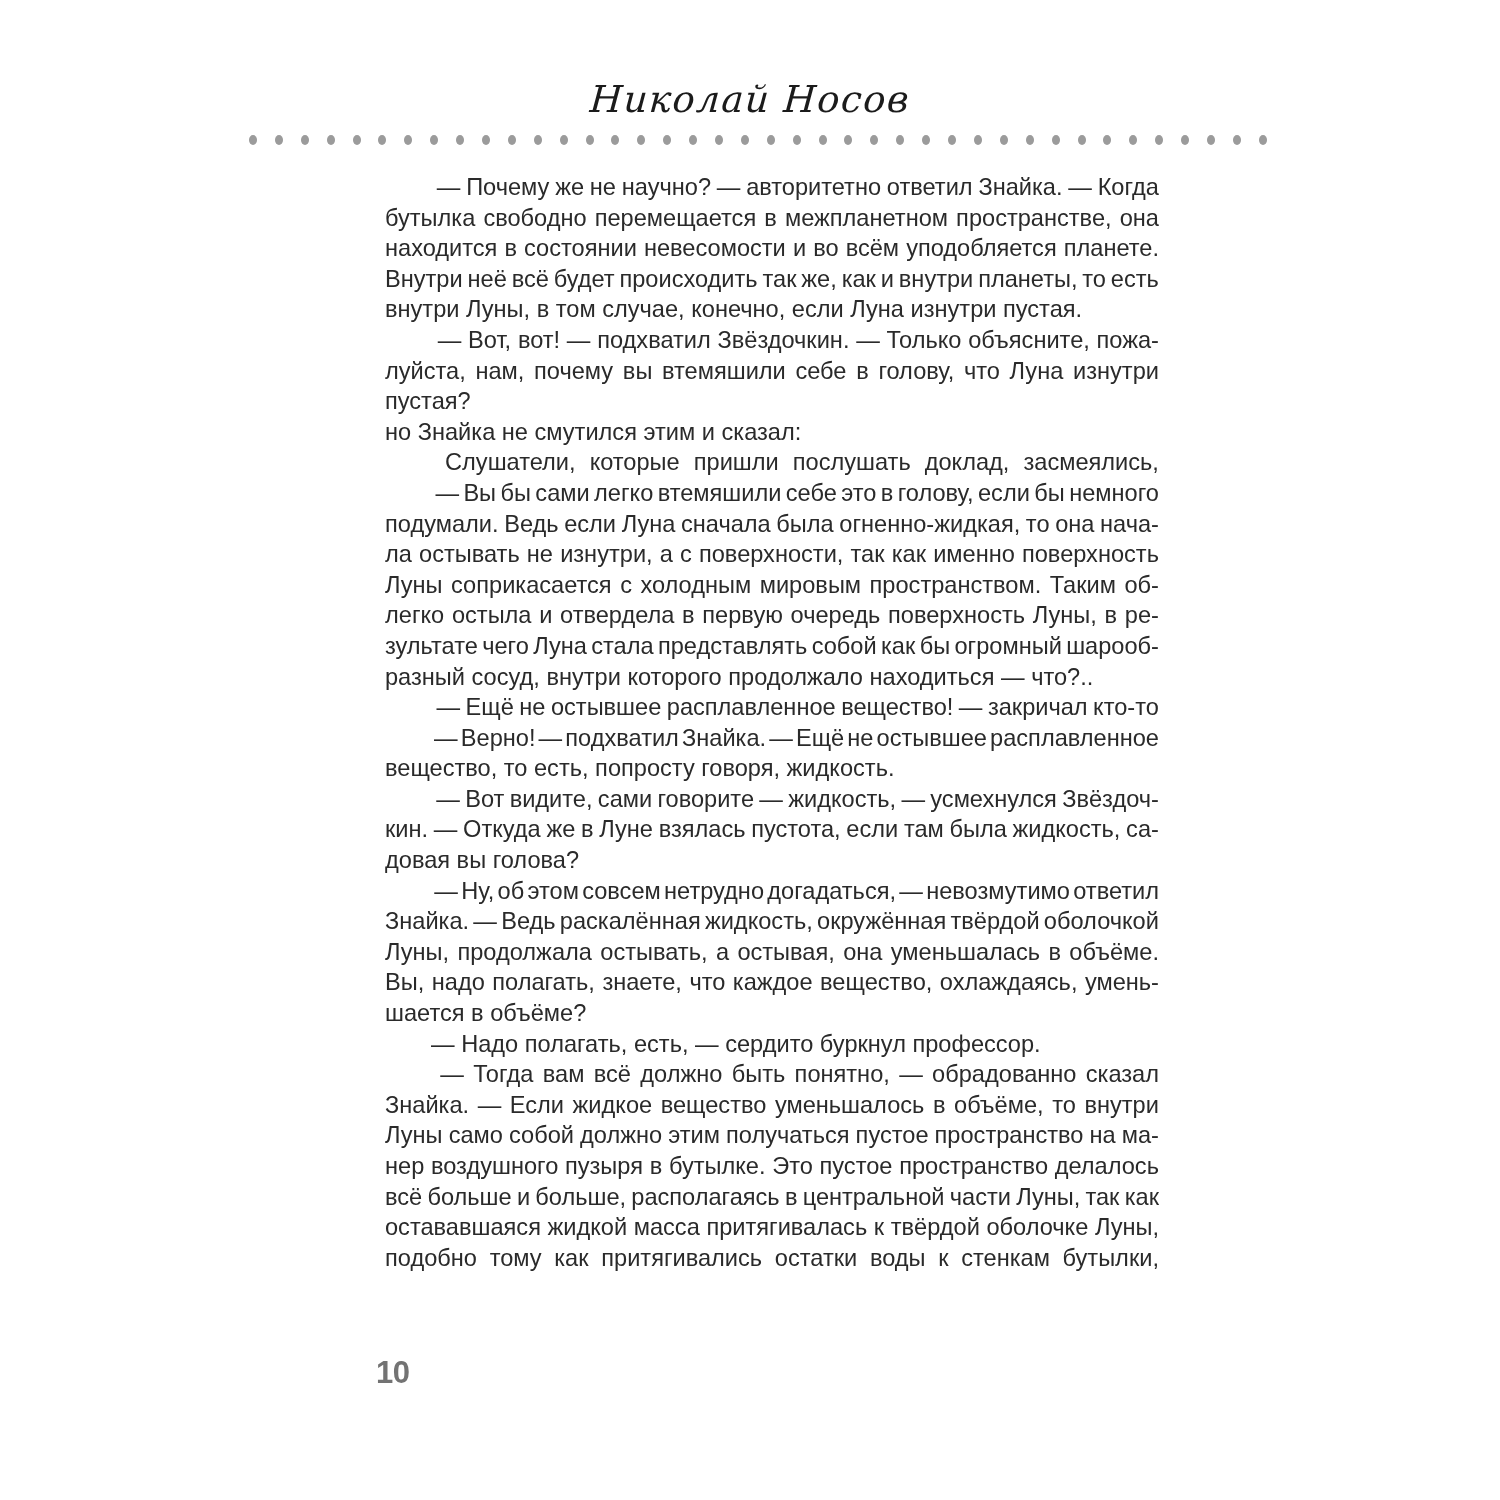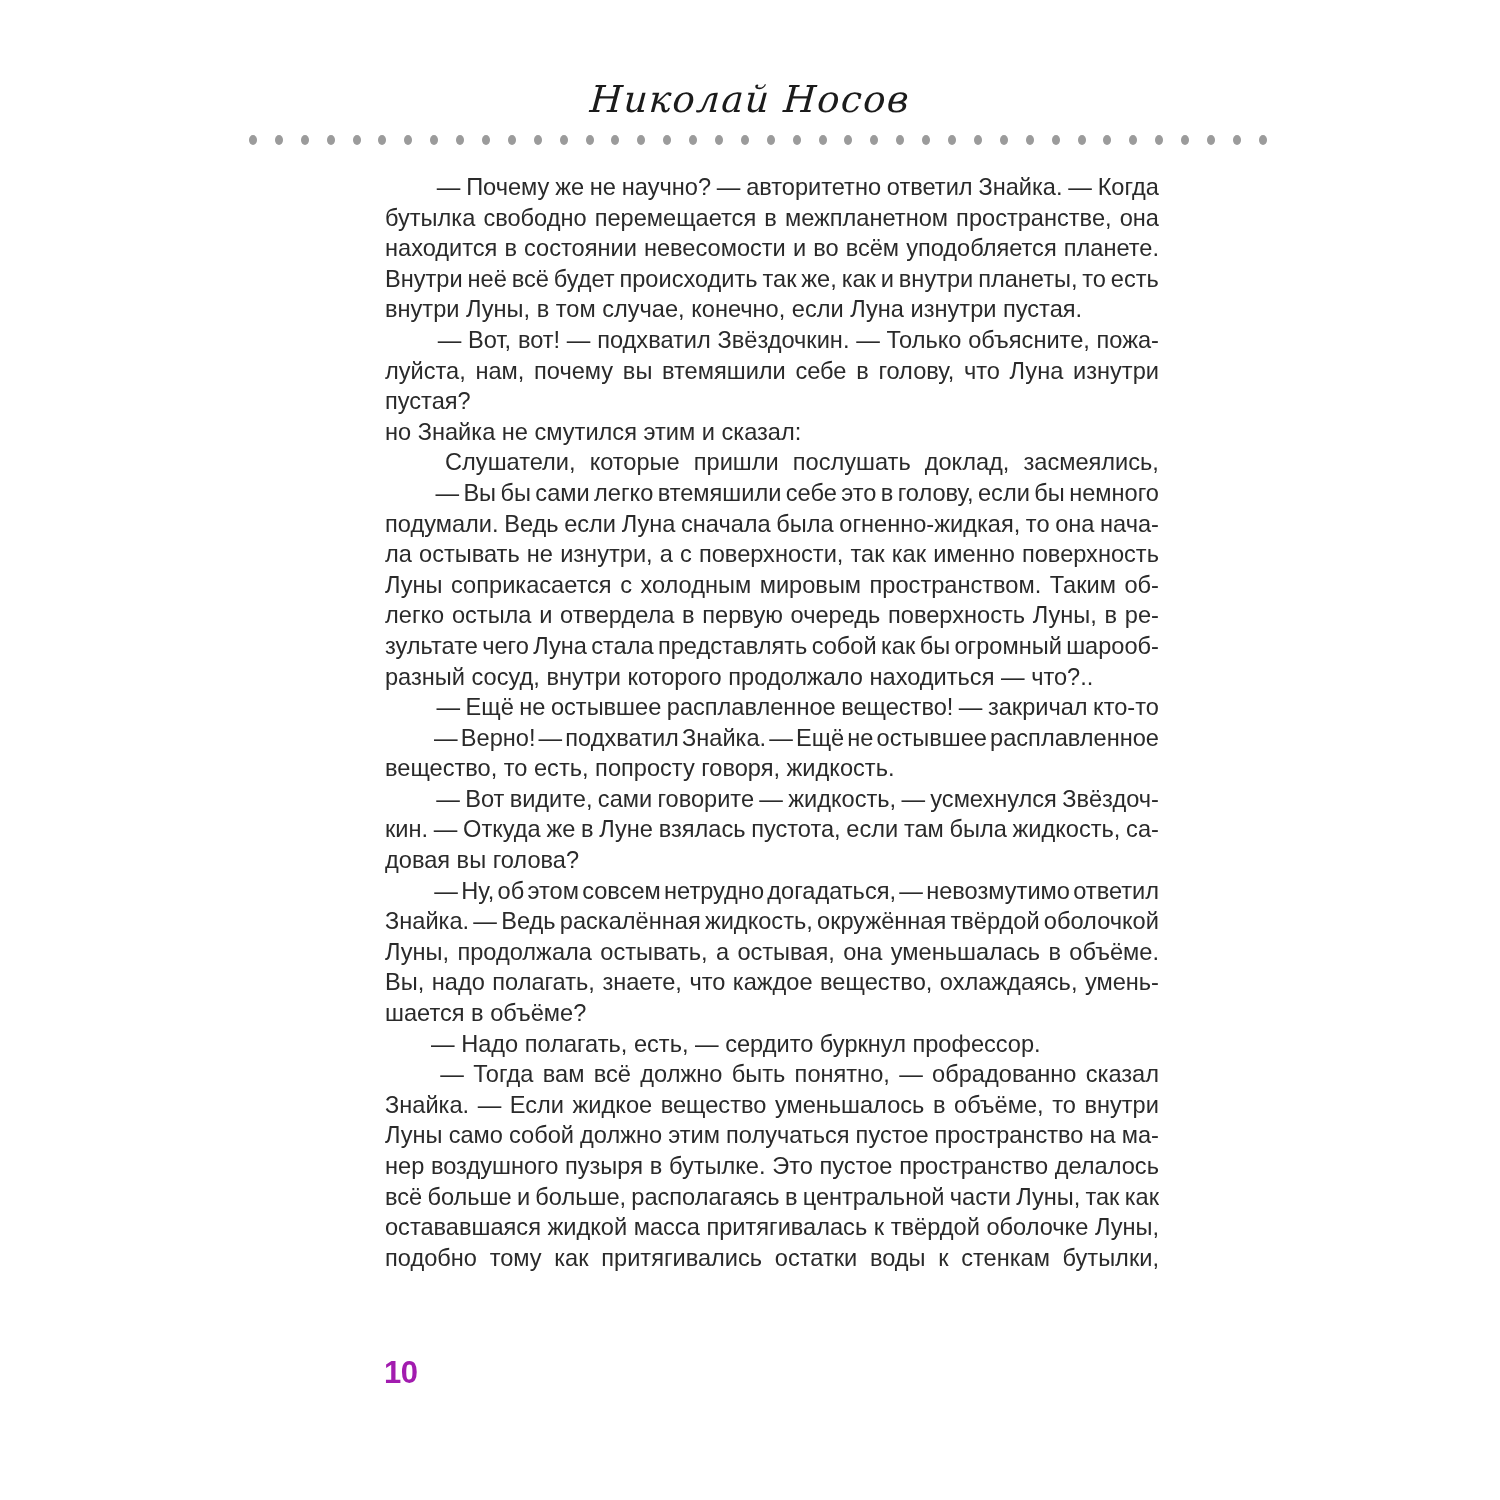--- a/index.html
+++ b/index.html
@@ -95,25 +95,25 @@
     display: inline-block;
     width: 46px;
   }
   .ln.just > .indent {
     flex: 0 0 46px;
   }
 
   
   .folio {
     position: absolute;
-    left: 384px;
+    left: 376px;
     top: 1355px;
     font-size: 31px;
     font-weight: 700;
-    color: #a21caf;
+    color: #737373;
     letter-spacing: -0.5px;
   }
 </style>
 </head>
 <body>
 
 <div class="page">
 
   <div class="running-head">
     <span class="running-head-title">Николай Носов</span>

